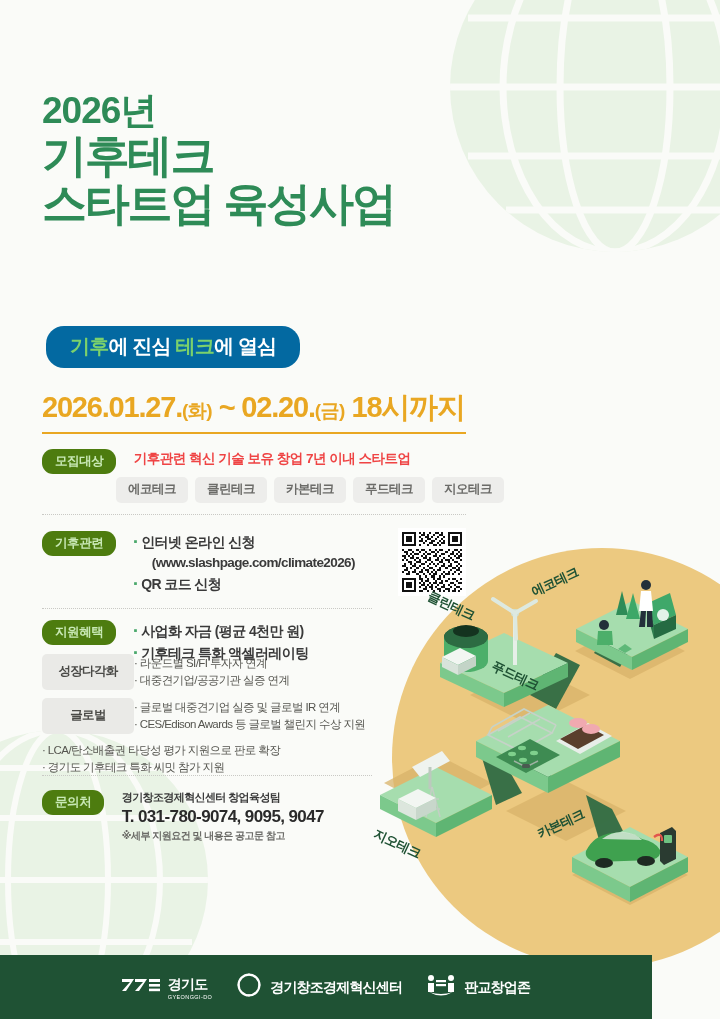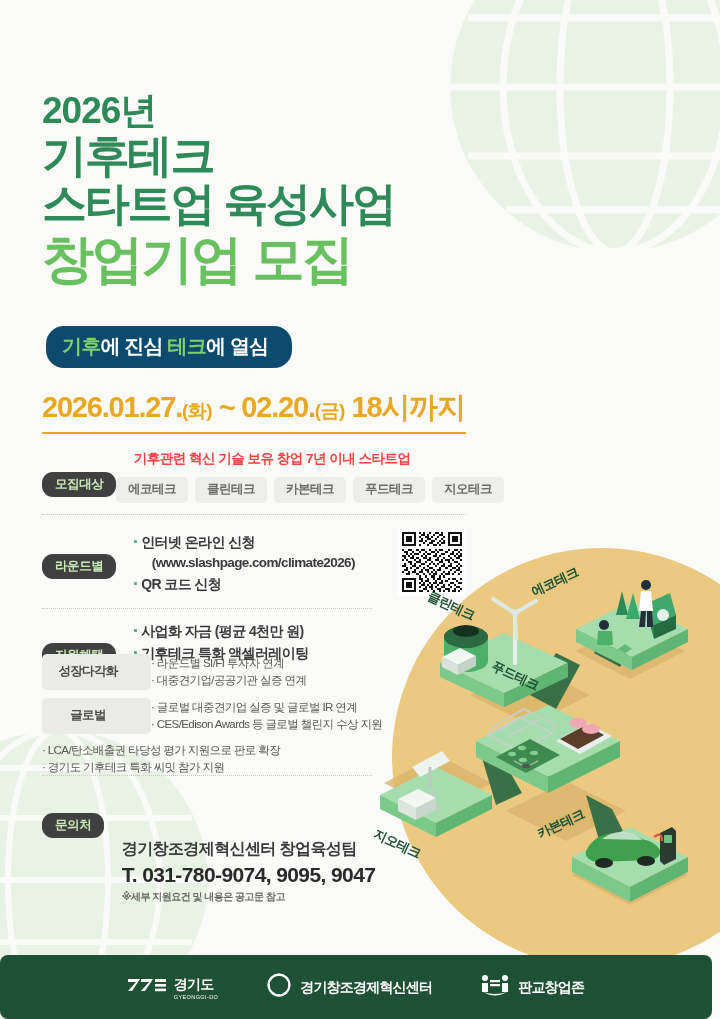--- a/index.html
+++ b/index.html
@@ -89,23 +89,23 @@
     letter-spacing: -2.4px;
     line-height: 1.1;
     margin: 2px 0 0 0;
   }
 
   
   #tagline {
     position: absolute;
     left: 46px;
     top: 326px;
-    background: #0c4a6e;
+    background: #0369a1;
     border-radius: 18px;
-    padding: 7px 24px 8px 16px;
+    padding: 7px 24px 8px 24px;
     font-size: 20px;
     font-weight: 700;
     letter-spacing: -0.8px;
     color: #FFFFFF;
     white-space: nowrap;
   }
   #tagline .accent { color: #7BD16C; }
 
   
   #date-row {
@@ -128,30 +128,29 @@
     background: #E9A722;
   }
 
   
   .section {
     position: absolute;
     left: 42px;
   }
   .pill {
     display: inline-block;
-    background: #404040;
+    background: #4d7c0f;
     color: #C9E9B6;
     font-size: 12.5px;
     font-weight: 700;
     letter-spacing: -0.4px;
     border-radius: 11px;
     padding: 3.5px 13px 4.5px 13px;
     white-space: nowrap;
     vertical-align: top;
-    margin-top: 23px;
   }
   .sec-body {
     display: inline-block;
     vertical-align: top;
     margin-left: 13px;
   }
   .sec-line {
     font-size: 13.5px;
     font-weight: 700;
     color: #ef4444;
@@ -225,49 +224,48 @@
   }
   .blabel {
     width: 92px;
     background: #EAEAE7;
     border-radius: 5px;
     color: #4A4A47;
     font-size: 12.5px;
     font-weight: 700;
     letter-spacing: -0.7px;
     text-align: center;
-    padding: 9px 17px 10px 0;
+    padding: 9px 0 10px 0;
     white-space: nowrap;
     flex: none;
   }
   .bdesc {
   }
   .bdesc div {
     font-size: 11.5px;
     color: #55554F;
     letter-spacing: -0.6px;
     line-height: 1.45;
     white-space: nowrap;
   }
   .bdesc div::before {
     content: "· ";
   }
 
   
   #contact-body .c-org {
-    font-size: 16px;
+    font-size: 11px;
     font-weight: 700;
     color: #3A3A3A;
     letter-spacing: -0.6px;
     line-height: 1.4;
     white-space: nowrap;
-    margin-top: 48px;
   }
   #contact-body .c-tel {
-    font-size: 21px;
+    font-size: 17px;
     font-weight: 700;
     color: #2A2A2A;
     letter-spacing: -0.6px;
     line-height: 1.35;
     margin-top: 1px;
     white-space: nowrap;
   }
   #contact-body .c-note {
     font-size: 10px;
     font-weight: 700;
@@ -306,28 +304,27 @@
     font-weight: 700;
     letter-spacing: -0.5px;
     white-space: nowrap;
   }
 
   
   #footer {
     position: absolute;
     left: 0;
     bottom: 0;
-    width: 712px;
+    width: 652px;
     height: 64px;
     background: #1F5234;
     display: flex;
     align-items: center;
     justify-content: center;
-    gap: 48px;
-    border-radius: 8px;
+    gap: 24px;
   }
   .logo {
     display: flex;
     align-items: center;
     gap: 8px;
     color: #FFFFFF;
   }
   .logo-text {
     font-size: 14px;
     font-weight: 700;
@@ -377,21 +374,20 @@
   </div>
 
   <div id="illus-circle"></div>
 
   <div id="content">
 
     <div id="headline">
       <div class="hl-year">2026년</div>
       <div class="hl-1">기후테크</div>
       <div class="hl-2">스타트업 육성사업</div>
-      <div class="hl-3">창업기업 모집</div>
     </div>
 
     <div id="tagline"><span class="accent">기후</span><span>에 진심 </span><span class="accent">테크</span><span>에 열심</span></div>
 
     <div id="date-row"><span class="big">2026.01.27.</span><span class="small">(화)</span><span class="big"> ~ </span><span class="big">02.20.</span><span class="small">(금)</span><span class="big"> 18시까지</span></div>
     <div id="date-rule"></div>
 
     <div class="section" style="top:449px;">
       <span class="pill">모집대상</span>
       <span class="sec-body">
@@ -403,21 +399,21 @@
       <span class="tag">에코테크</span>
       <span class="tag">클린테크</span>
       <span class="tag">카본테크</span>
       <span class="tag">푸드테크</span>
       <span class="tag">지오테크</span>
     </div>
 
     <div class="divider" style="top:514px; width:424px;"></div>
 
     <div class="section" style="top:531px;">
-      <span class="pill">라운드별</span>
+      <span class="pill">기후관련</span>
       <span class="sec-body">
         <div class="bullet"><span class="dot">▪</span><span>인터넷 온라인 신청</span></div>
         <div class="sub-line">(www.slashpage.com/climate2026)</div>
         <div class="bullet"><span class="dot">▪</span><span>QR 코드 신청</span></div>
       </span>
     </div>
 
     <div id="qr-box">
       <svg viewBox="0 0 29 29" shape-rendering="crispEdges">
         <rect width="29" height="29" fill="#ffffff"></rect>

